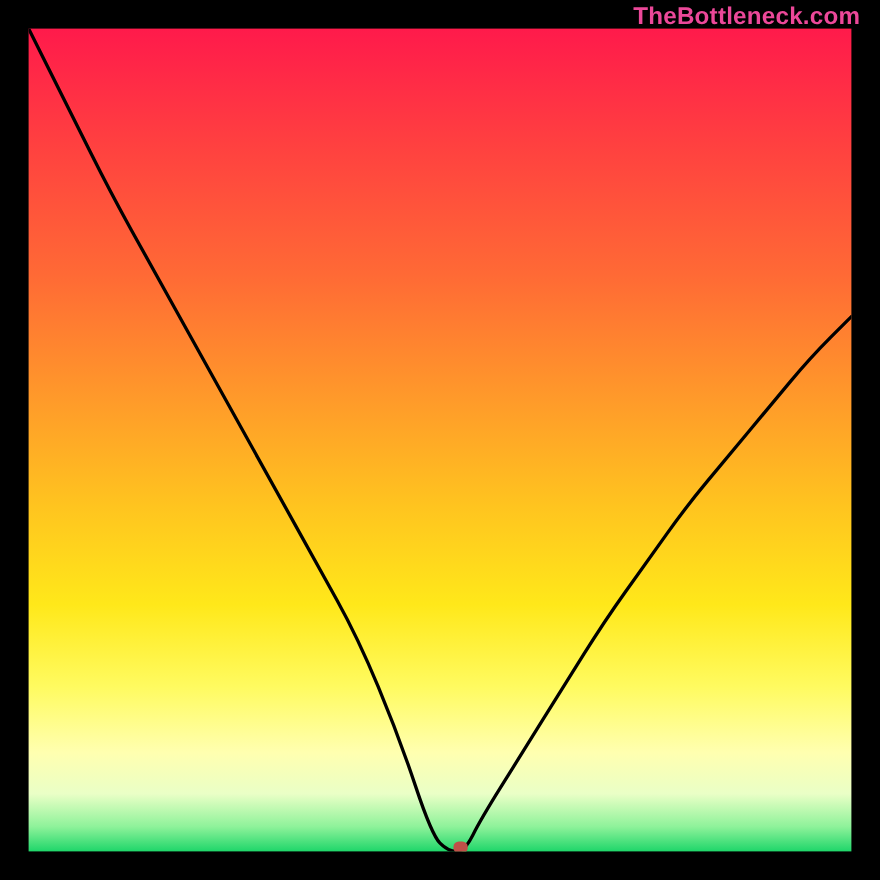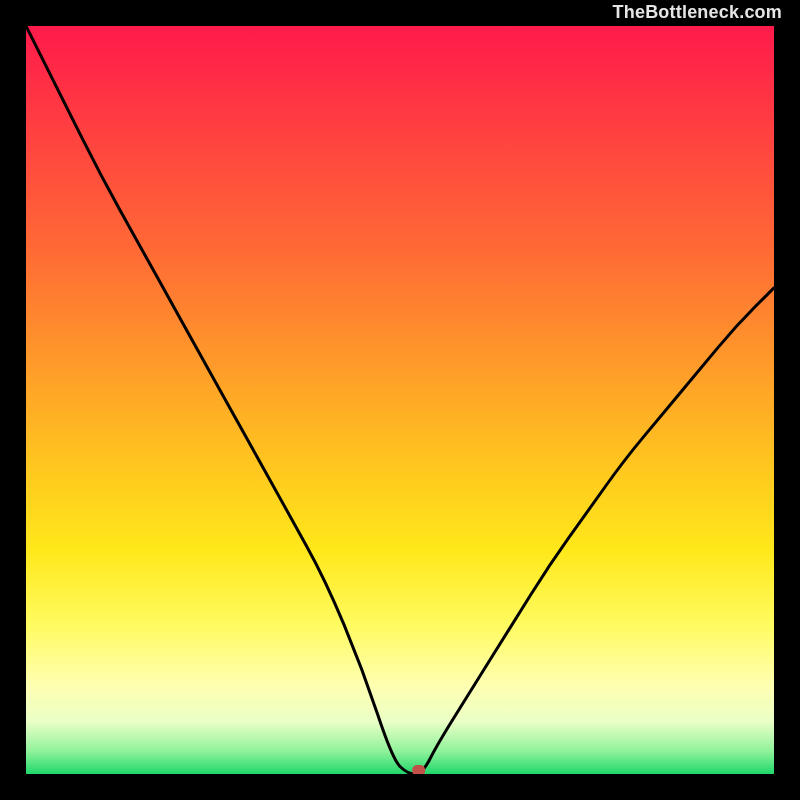--- a/index.html
+++ b/index.html
@@ -14,22 +14,22 @@
   .frame {
     position: relative;
     width: 800px;
     height: 800px;
     background: #000;
   }
   .watermark {
     position: absolute;
     top: 2px;
     right: 18px;
-    color: #e5e5e5;
-    font-size: 18px;
+    color: #ec4899;
+    font-size: 22px;
     font-weight: 600;
     letter-spacing: 0.2px;
     user-select: none;
   }
   .plot-area {
     position: absolute;
     left: 26px;
     top: 26px;
     width: 748px;
     height: 748px;

